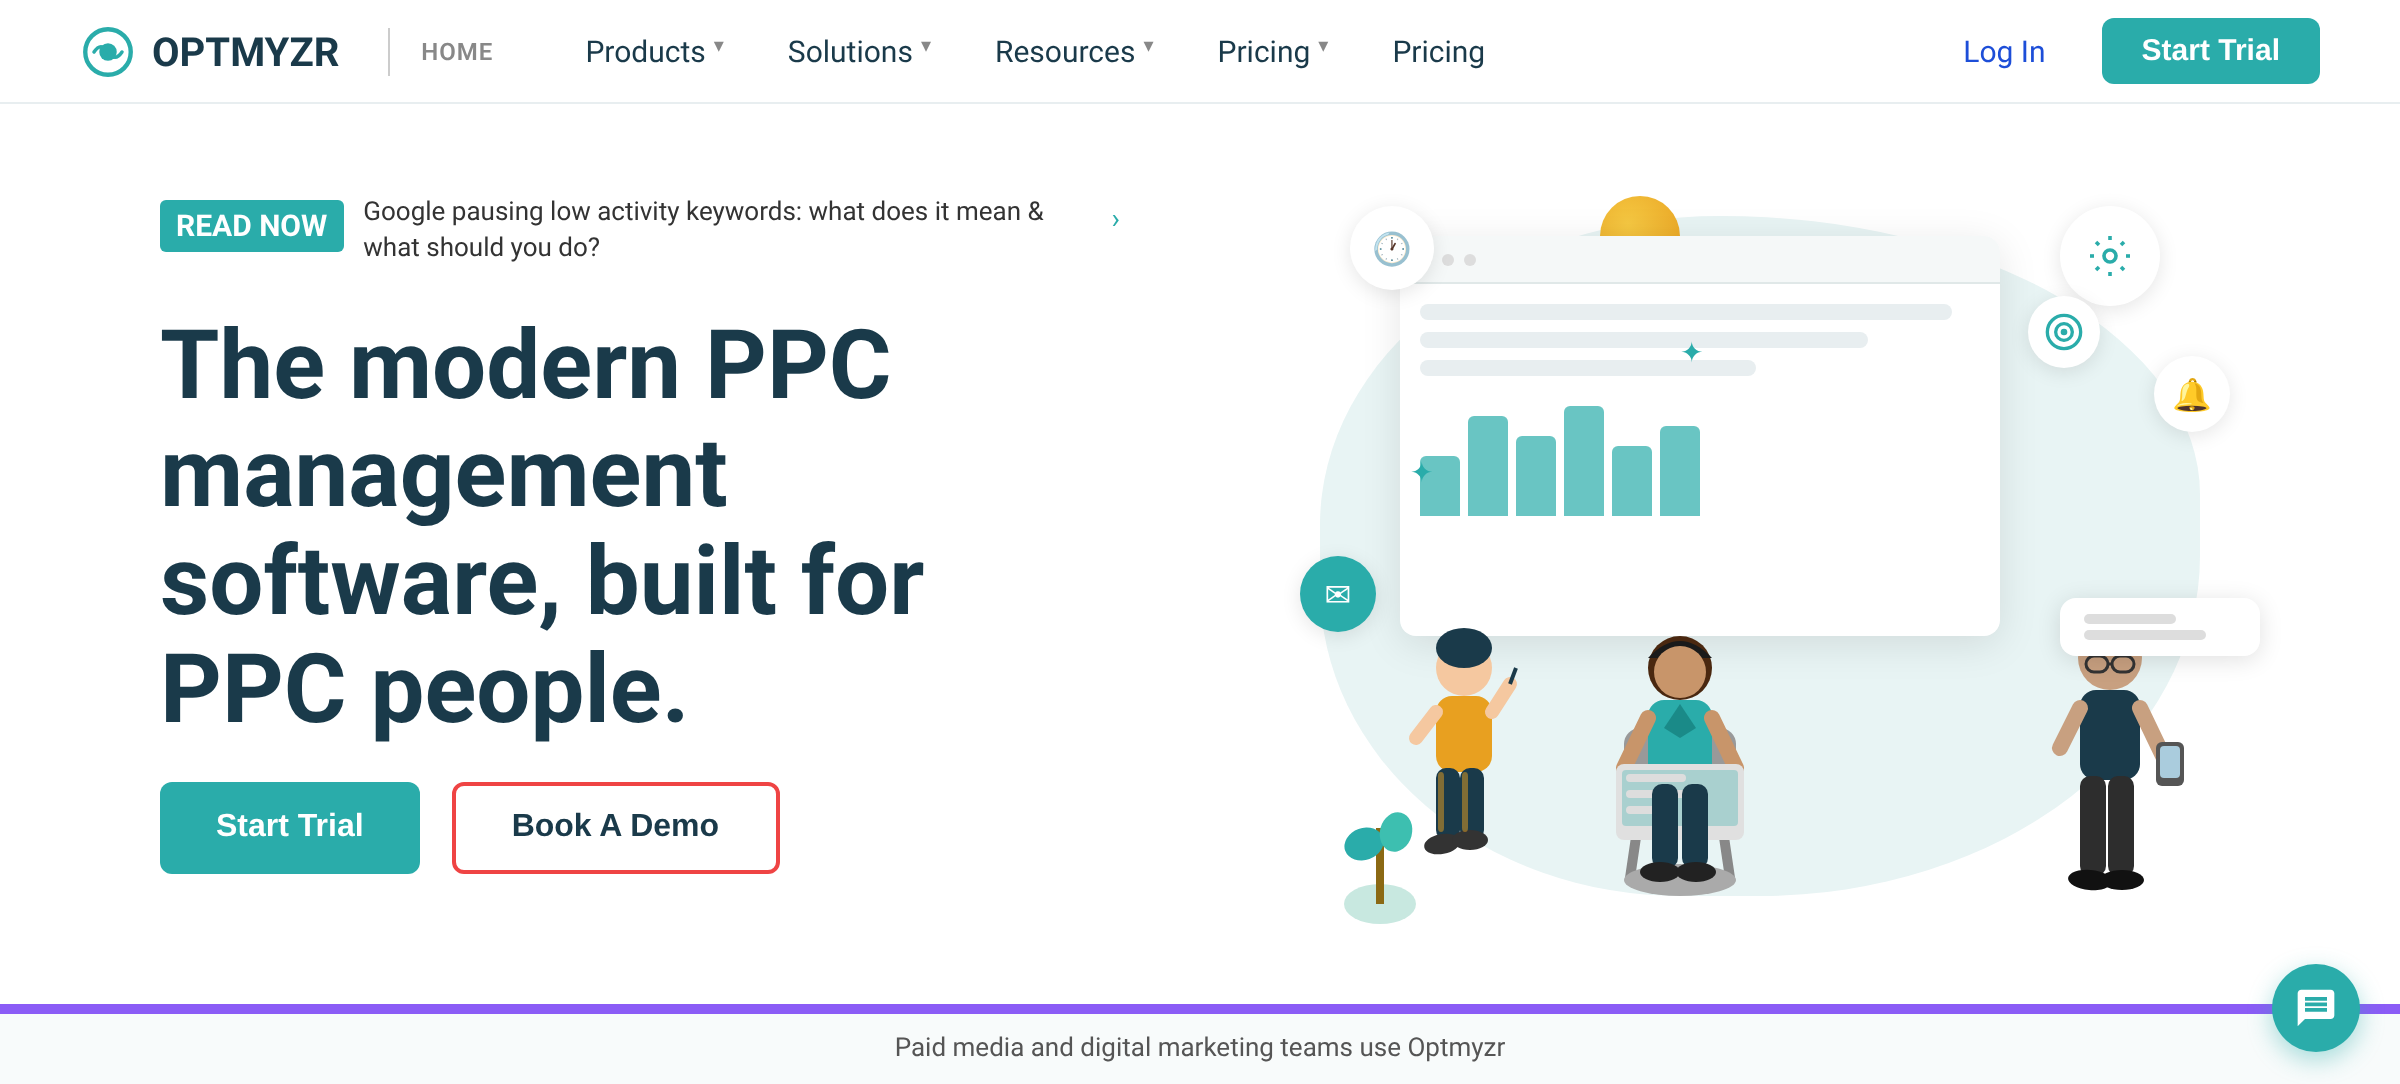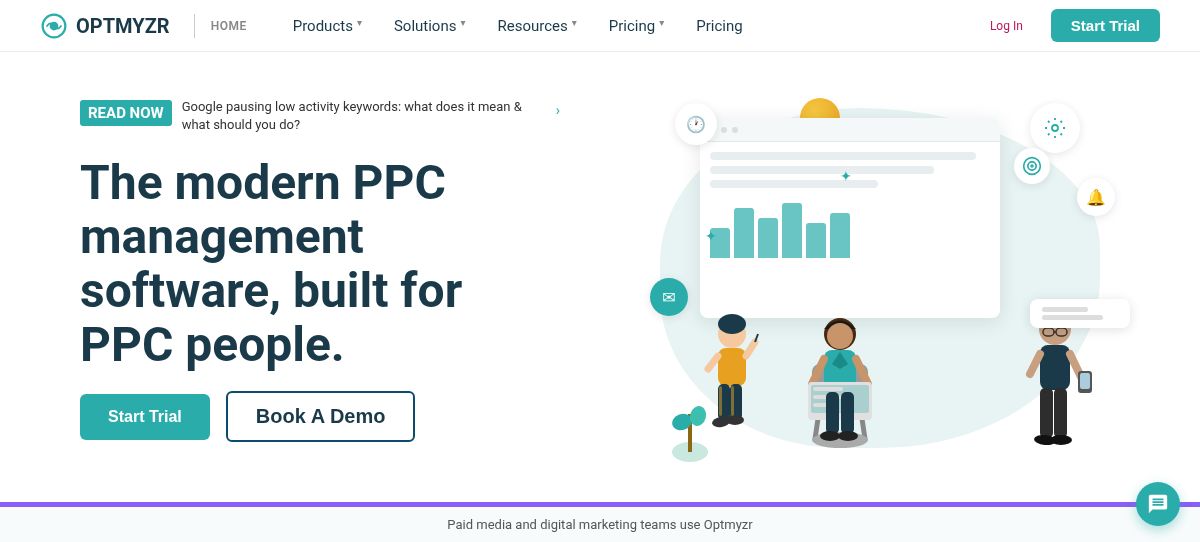--- a/index.html
+++ b/index.html
@@ -65,22 +65,22 @@
     .nav-link .chevron {
       font-size: 10px;
       color: #888;
     }
     .nav-right {
       display: flex;
       align-items: center;
       gap: 16px;
     }
     .btn-login {
-      font-size: 12px;
-      color: #be185d;
+      font-size: 15px;
+      color: #1d4ed8;
       cursor: pointer;
       padding: 6px 12px;
     }
     .btn-start-trial-nav {
       background: #2aacaa;
       color: #fff;
       border: none;
       border-radius: 6px;
       padding: 8px 20px;
       font-size: 15px;
@@ -157,24 +157,24 @@
       border: none;
       border-radius: 6px;
       padding: 14px 28px;
       font-size: 16px;
       font-weight: 600;
       cursor: pointer;
     }
     .btn-book-demo {
       background: #fff;
       color: #1a3a4a;
-      border: 2px solid #0c4a6e;
+      border: 2px solid #ef4444;
       border-radius: 6px;
       padding: 12px 28px;
-      font-size: 20px;
+      font-size: 16px;
       font-weight: 600;
       cursor: pointer;
     }
 
     
     .right {
       flex: 1;
       display: flex;
       justify-content: center;
       align-items: flex-start;

